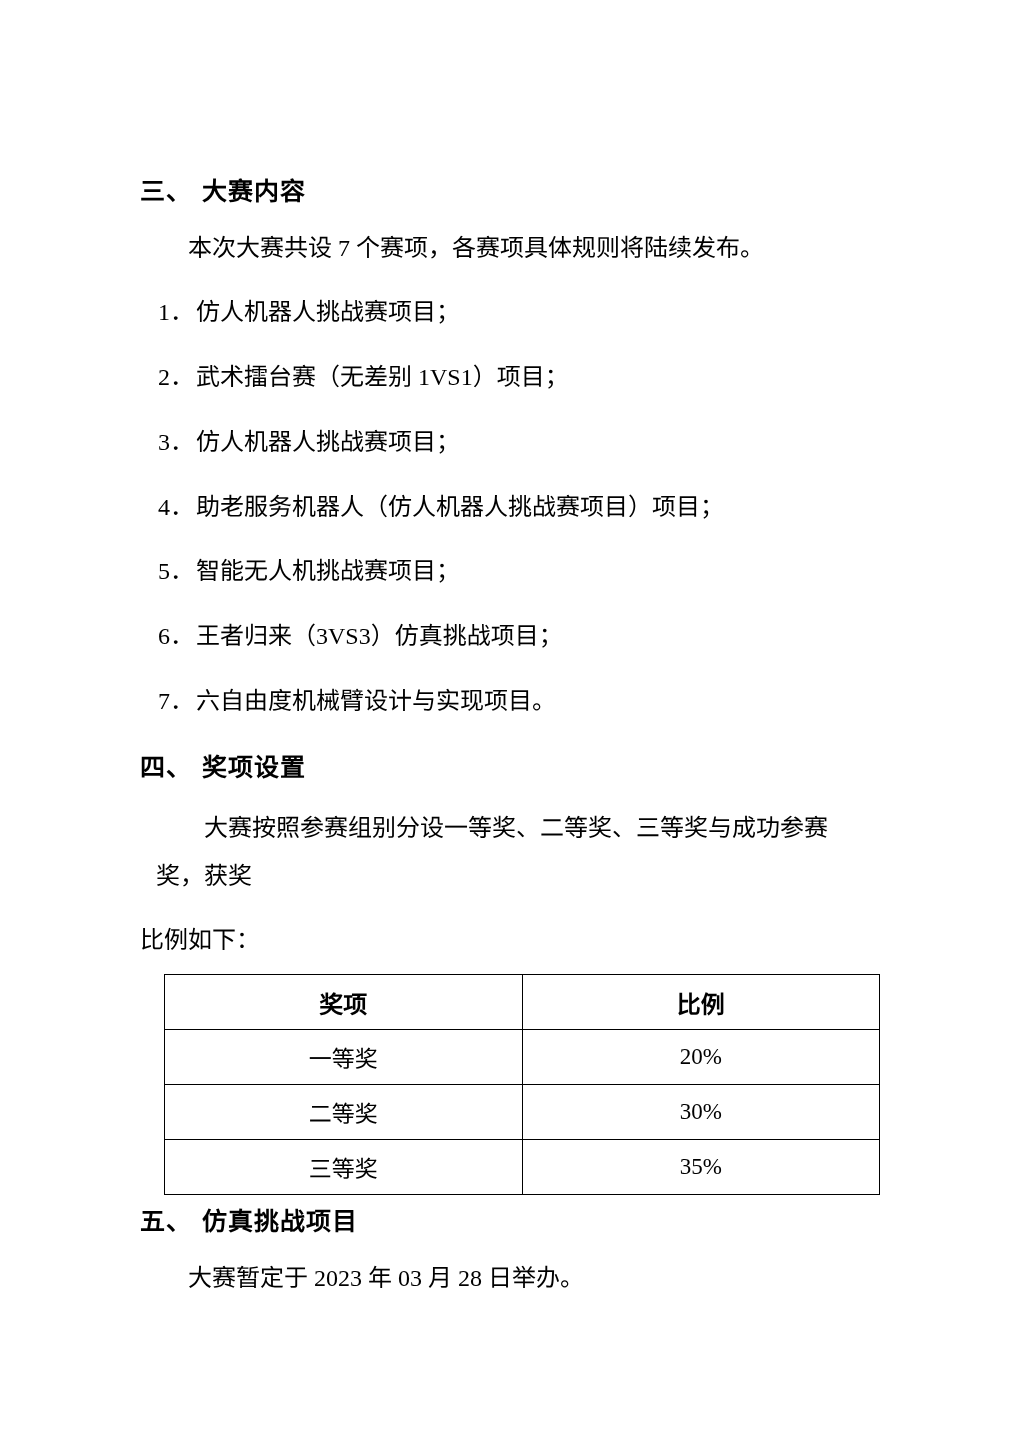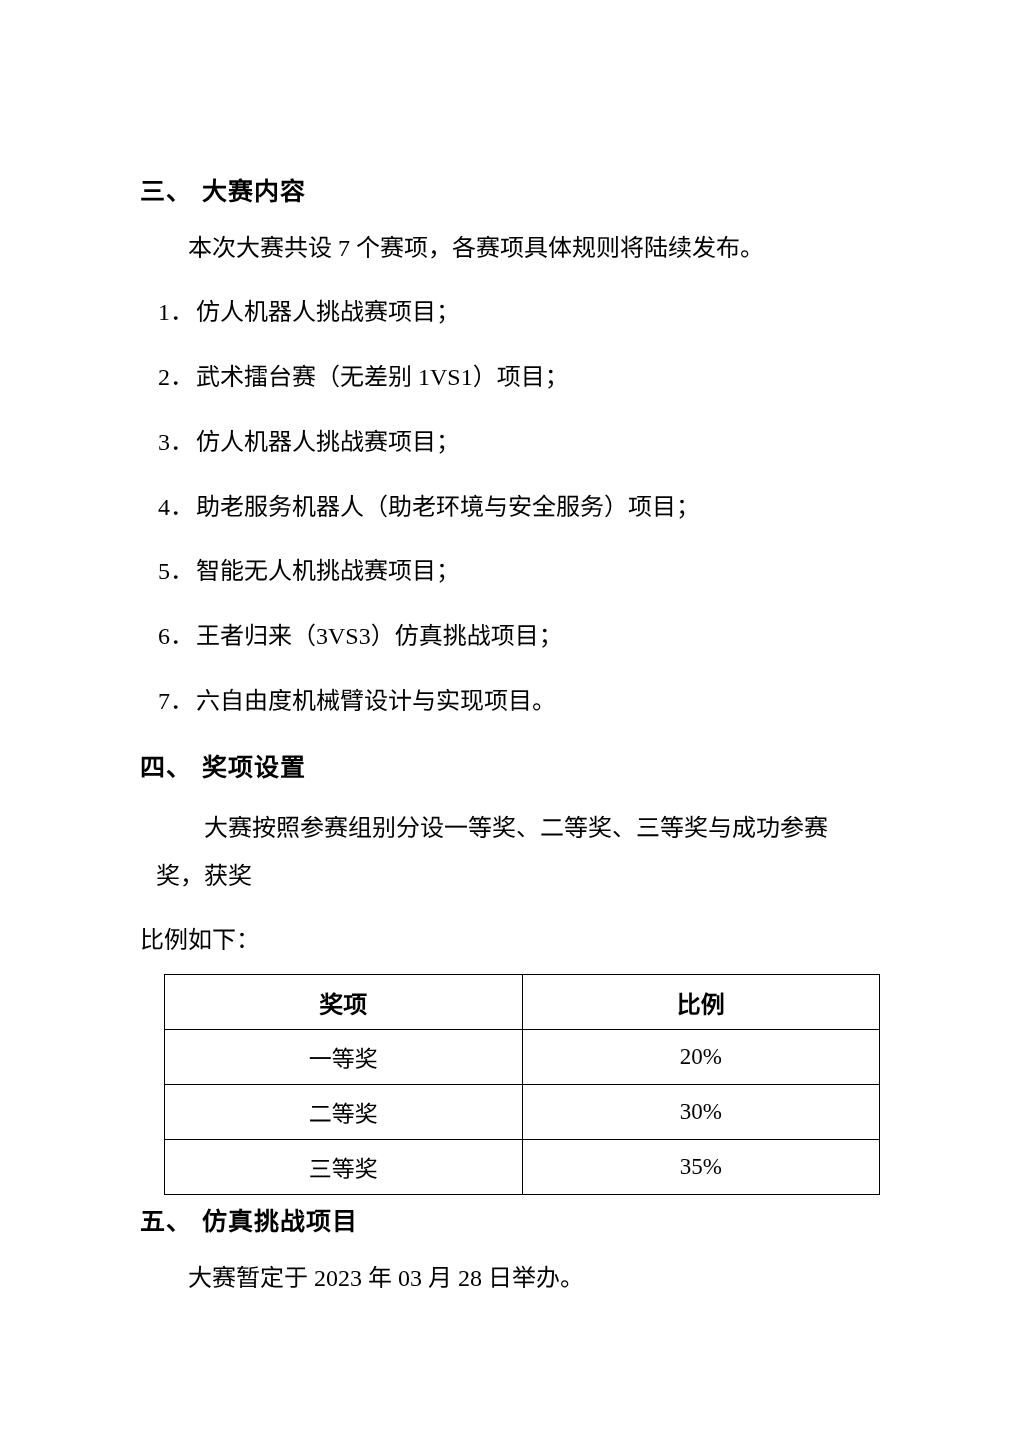--- a/index.html
+++ b/index.html
@@ -99,21 +99,21 @@
   <h2 class="heading">
     <span class="num">三、</span><span>大赛内容</span>
   </h2>
 
   <p class="para">本次大赛共设 7 个赛项，各赛项具体规则将陆续发布。</p>
 
   <ul class="list">
     <li><span class="idx">1．</span><span>仿人机器人挑战赛项目；</span></li>
     <li><span class="idx">2．</span><span>武术擂台赛（无差别 1VS1）项目；</span></li>
     <li><span class="idx">3．</span><span>仿人机器人挑战赛项目；</span></li>
-    <li><span class="idx">4．</span><span>助老服务机器人（助老环境与安全服务）项目；</span></li>
+    <li><span class="idx">4．</span><span>助老服务机器人（仿人机器人挑战赛项目）项目；</span></li>
     <li><span class="idx">5．</span><span>智能无人机挑战赛项目；</span></li>
     <li><span class="idx">6．</span><span>王者归来（3VS3）仿真挑战项目；</span></li>
     <li><span class="idx">7．</span><span>六自由度机械臂设计与实现项目。</span></li>
   </ul>
 
   <div class="spacer-6"></div>
 
   <h2 class="heading h-tight">
     <span class="num">四、</span><span>奖项设置</span>
   </h2>

